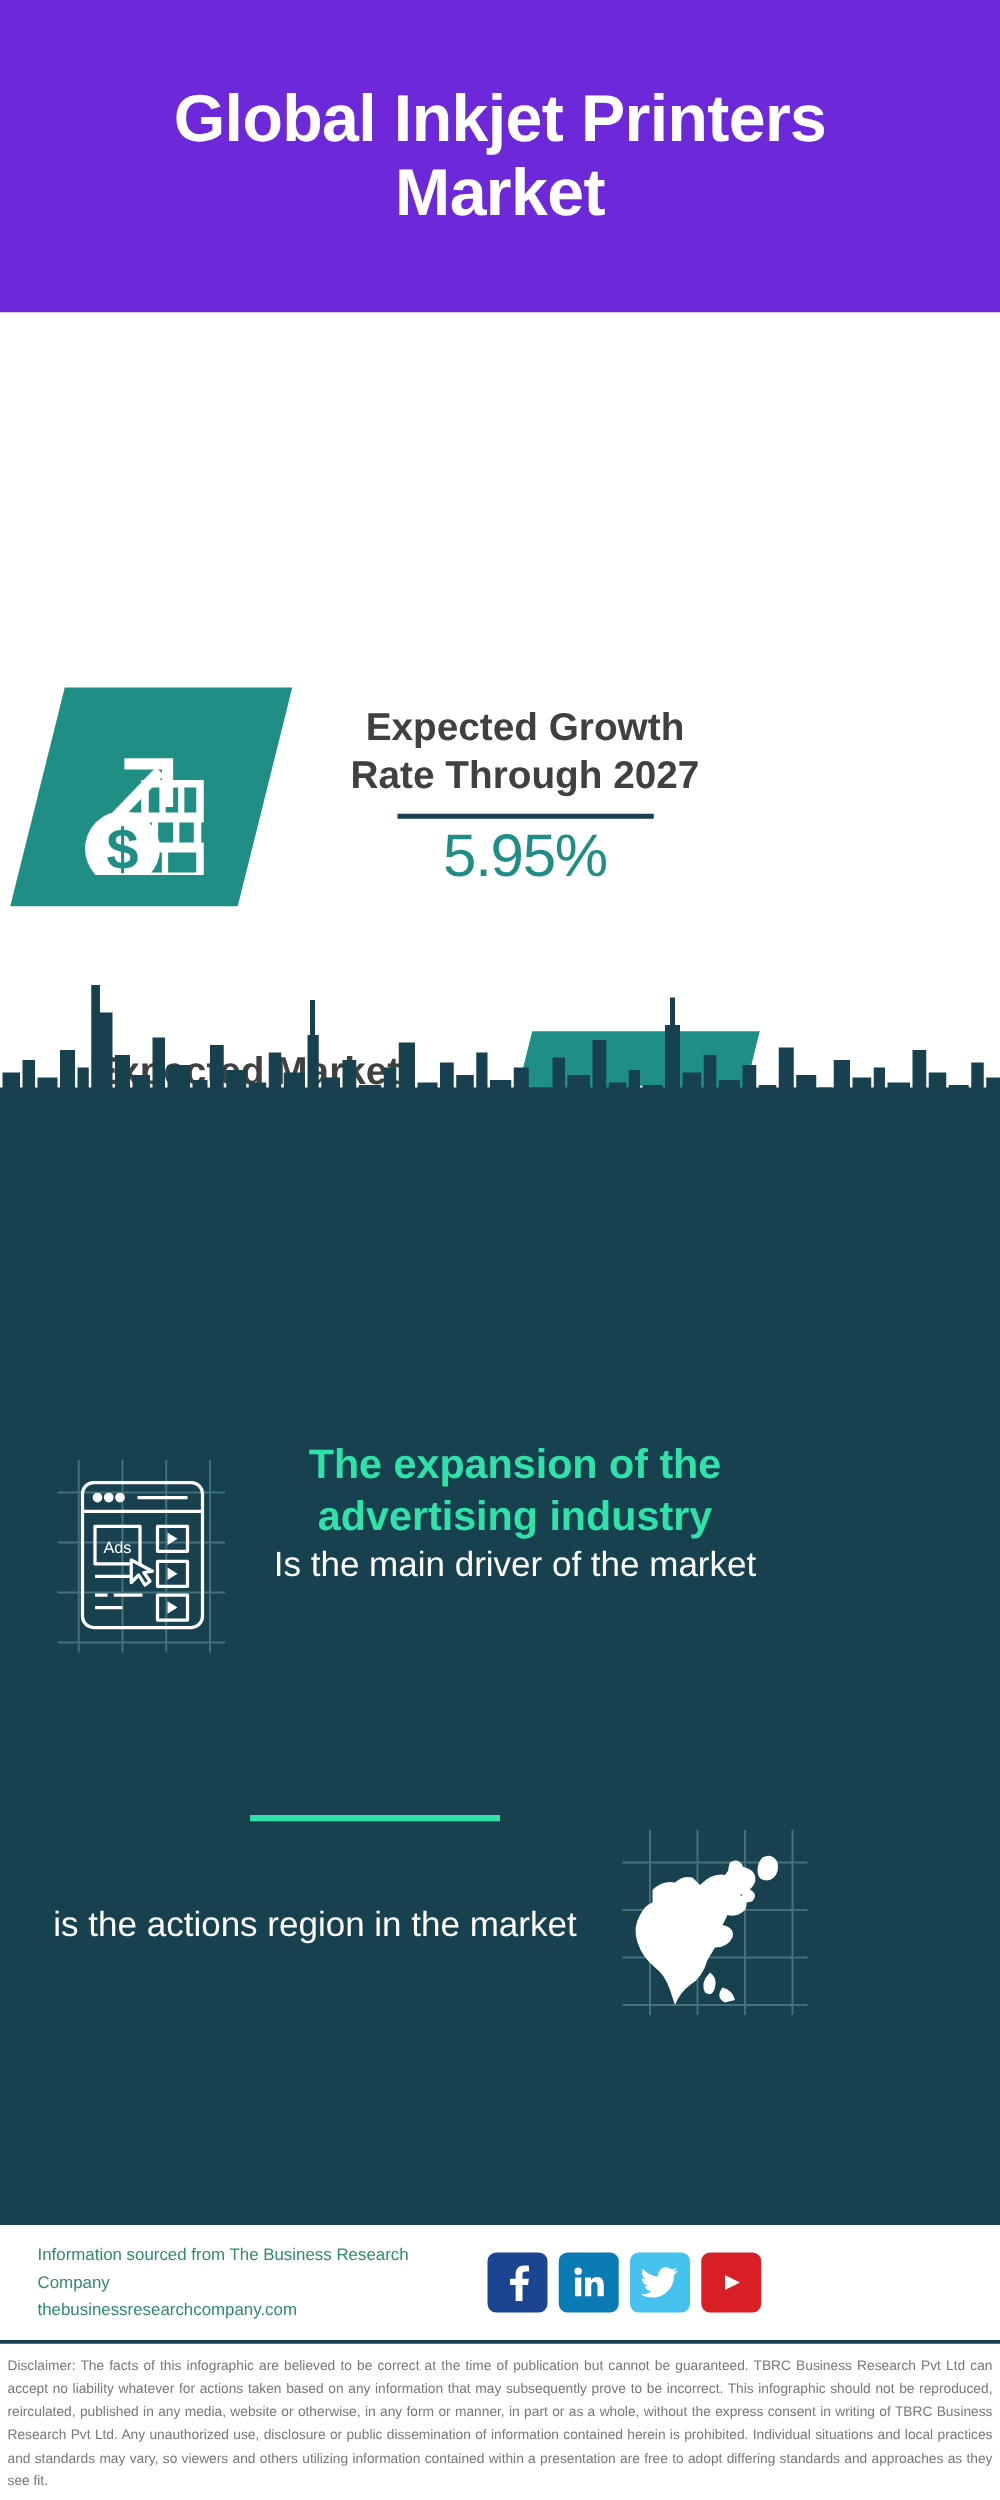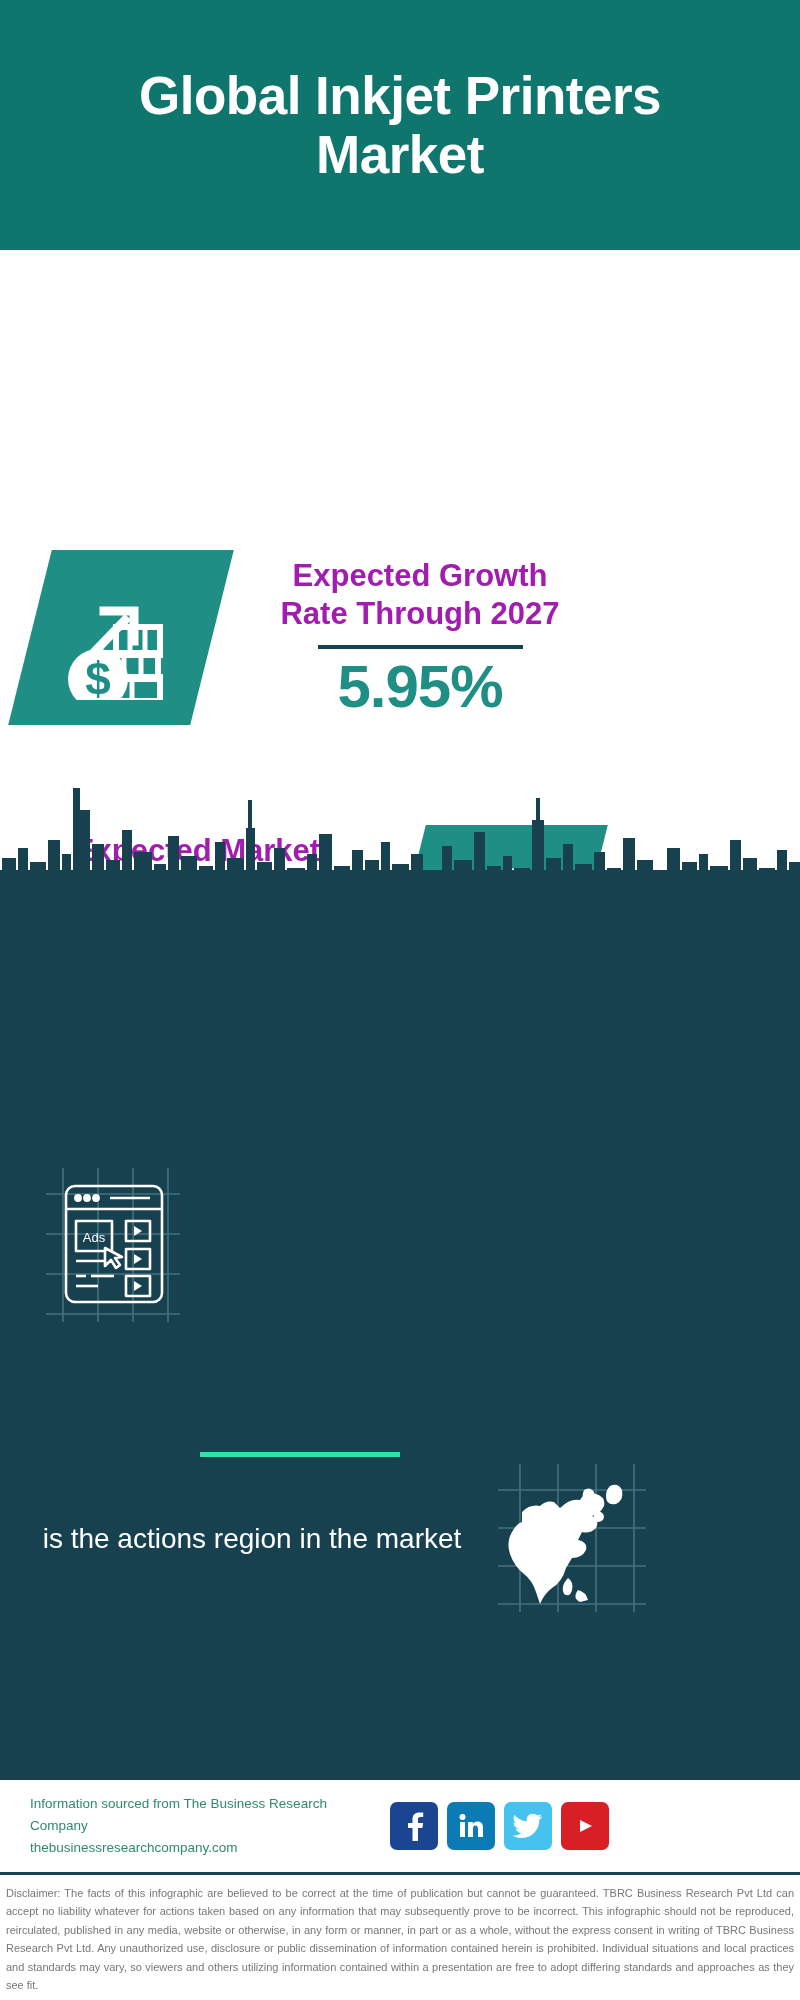--- a/index.html
+++ b/index.html
@@ -7,21 +7,21 @@
     width:800px;height:2000px;overflow:hidden;
     background:#ffffff;
     font-family:"Liberation Sans", sans-serif;
     -webkit-font-smoothing:antialiased;
   }
   .page{position:relative;width:800px;height:2000px;}
 
   
   .header{
     position:absolute;left:0;top:0;width:800px;height:250px;
-    background:#0f766e;
+    background:#6d28d9;
     display:flex;align-items:center;justify-content:center;
   }
   .header-title{
     color:#ffffff;font-size:53px;font-weight:bold;line-height:1.12;
     text-align:center;letter-spacing:-0.5px;width:660px;
   }
 
   
   .white-area{
     position:absolute;left:0;top:250px;width:800px;height:560px;background:#ffffff;
@@ -32,28 +32,28 @@
   
   .tile{
     width:182px;height:175px;background:#1f8f85;
     transform:skewX(-14deg);
     display:flex;align-items:center;justify-content:center;
   }
   .tile-inner{transform:skewX(14deg);display:flex;align-items:center;justify-content:center;}
 
   .stat-text{display:flex;flex-direction:column;align-items:center;}
   .stat-label{
-    color:#a21caf;font-size:31px;font-weight:bold;line-height:1.22;text-align:center;
+    color:#404040;font-size:31px;font-weight:bold;line-height:1.22;text-align:center;
     white-space:pre-line;
   }
   .rule{
     width:205px;height:4px;background:#17414f;margin:12px 0 6px 0;
   }
   .stat-value{
-    color:#1f8f85;font-size:60px;font-weight:bold;line-height:1.05;text-align:center;
+    color:#1f8f85;font-size:48px;font-weight:normal;line-height:1.05;text-align:center;
     letter-spacing:-1px;
   }
 
   
   #stat-growth{left:30px;top:300px;}
   #stat-growth .stat-text{margin-left:38px;width:340px;}
   #stat-size{left:32px;top:575px;}
   #stat-size .stat-text{width:330px;}
   #stat-size .tile{margin-left:42px;}
 
@@ -283,20 +283,24 @@
           <path d="M96 117 L104 122 L96 127 Z" fill="#ffffff" stroke="none"></path>
           <line x1="38" y1="97" x2="76" y2="97"></line>
           <line x1="38" y1="112" x2="48" y2="112"></line>
           <line x1="53" y1="112" x2="76" y2="112"></line>
           <line x1="38" y1="122" x2="60" y2="122"></line>
           <path d="M67 84 L67 102 L73 96 L78 104 L82 101 L77 94 L84 93 Z" fill="#17414f"></path>
         </g>
         <text x="56" y="78" font-family="'Liberation Sans',sans-serif" font-size="13" fill="#ffffff" text-anchor="middle">Ads</text>
       </svg>
     </div>
+    <div class="driver-copy">
+      <span class="accent-line">The expansion of the advertising industry</span>
+      <span class="plain-line">Is the main driver of the market</span>
+    </div>
   </div>
 
   <div class="mid-divider"></div>
 
   <div class="region-block">
     <div class="region-copy">
       <span class="plain-line">is the actions region in the market</span>
     </div>
     <div class="region-map">
       <svg width="160" height="155" viewBox="0 0 160 155">

